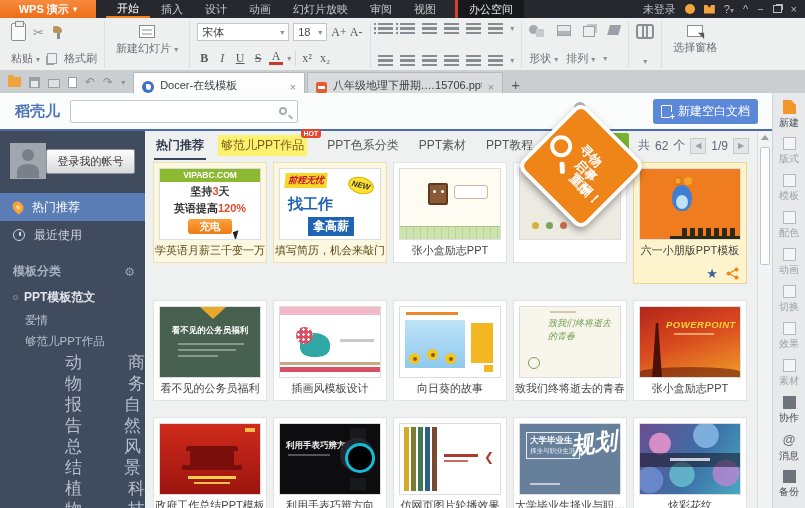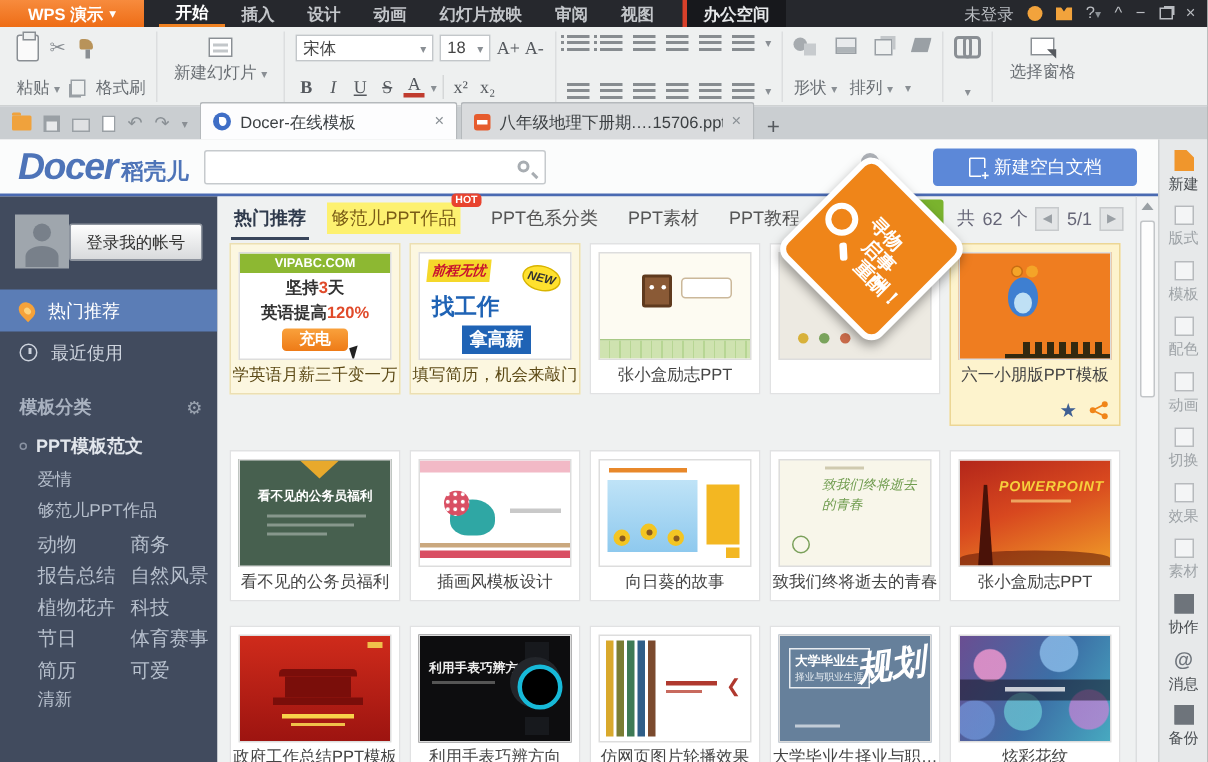--- a/index.html
+++ b/index.html
@@ -6,21 +6,21 @@
   html,body { background:#888; }
   .app { position:relative; width:805px; height:508px; background:#eff1f1; overflow:hidden;
          font-family:"Liberation Sans","DejaVu Sans",sans-serif; font-size:12px; color:#333; }
 
   
   .titlebar { height:18px; background:#26282d; display:flex; align-items:stretch; color:#c3c6ca; font-size:11px; }
   .app-btn { width:96px; background:linear-gradient(#f78b3d,#ee6d16); color:#fff; font-weight:bold;
              display:flex; align-items:center; justify-content:center; gap:4px; }
   .app-btn .caret { font-size:9px; }
   .tmenu { display:flex; align-items:stretch; margin-left:10px; }
-  .tmenu-item { padding:0 11px; display:flex; align-items:center; cursor:default;font-weight:bold; }
+  .tmenu-item { padding:0 11px; display:flex; align-items:center; cursor:default; }
   .tmenu-item.active { color:#fff; border-bottom:2px solid #f08222; }
   .tmenu-item.office { background:#17181c; border-left:3px solid #d8402a; margin-left:8px; color:#e6e8ea; }
   .tb-right { margin-left:auto; display:flex; align-items:center; gap:9px; padding-right:8px; }
   .tb-login { color:#b9bcc1; }
   .i-coin { width:10px; height:10px; border-radius:50%; background:#f2a33c; display:inline-block; }
   .i-vip  { width:11px; height:9px; background:#f2a33c; display:inline-block;
             clip-path:polygon(0 0,30% 0,50% 35%,70% 0,100% 0,100% 100%,0 100%); }
   .tb-glyph { color:#b9bcc1; font-size:11px; }
   .i-restore { width:9px; height:8px; border:1px solid #b9bcc1; box-shadow:2px -2px 0 -1px #b9bcc1; display:inline-block; }
 
@@ -68,21 +68,21 @@
   
   .tabbar { height:22px; background:#caced1; display:flex; align-items:flex-end; }
   .qa { display:flex; align-items:center; gap:8px; padding:0 8px; height:22px; }
   .i-folder { width:13px; height:10px; background:#f0a23c; border-radius:1px; position:relative; }
   .i-folder::before { content:""; position:absolute; top:-2px; left:0; width:6px; height:2px; background:#f0a23c; border-radius:1px 1px 0 0; }
   .i-save { width:11px; height:11px; background:#9aa0a5; position:relative; }
   .i-save::after { content:""; position:absolute; left:2px; top:4px; width:7px; height:6px; background:#e8eaec; }
   .i-print { width:12px; height:9px; border:1px solid #9aa0a5; background:#dfe1e3; margin-top:2px; }
   .i-docx { width:9px; height:11px; border:1px solid #9aa0a5; background:#fff; }
   .qa-glyph { color:#8a9095; font-size:12px; }
-  .dtab { height:21px; display:flex; align-items:center; gap:6px; padding:12px 8px; font-size:11px; color:#3c4043;
+  .dtab { height:21px; display:flex; align-items:flex-end; gap:6px; padding:0 8px; font-size:11px; color:#3c4043;
           border:1px solid #b5b9bc; border-bottom:none; border-radius:2px 2px 0 0; }
   .dtab.active { background:#fdfdfe; width:172px; }
   .dtab.inactive { background:#d9dbdd; width:196px; margin-left:2px; }
   .dtab .x { margin-left:auto; color:#8a9095; font-size:11px; }
   .ticon-docer { width:12px; height:12px; border-radius:50%; background:#3f6ec6; position:relative; }
   .ticon-docer::after { content:""; position:absolute; left:4px; top:3px; width:5px; height:6px; background:#fff; border-radius:0 50% 50% 50%; }
   .ticon-ppt { width:11px; height:11px; background:#e65c2e; border-radius:2px; position:relative; }
   .ticon-ppt::after { content:""; position:absolute; left:2px; top:4px; width:7px; height:3px; background:#fff; }
   .newtab { color:#55595e; font-size:15px; padding:0 8px; }
 
@@ -92,21 +92,21 @@
 
   .docer-row { height:38px; background:#fbfcfc; border-bottom:2px solid #4a6ab2; display:flex; align-items:center; padding-left:12px; }
   .dlogo { display:flex; align-items:baseline; }
   .dlogo-en { font-size:25px; font-weight:bold; font-style:italic; color:#4e74b8; letter-spacing:-1px; }
   .dlogo-cn { font-size:15px; color:#4e74b8; margin-left:3px; font-weight:bold; }
   .search { width:228px; height:23px; background:#fff; border:1px solid #c6cacd; border-radius:2px; margin-left:10px;
             display:flex; align-items:center; }
   .search input { flex:1; border:none; outline:none; height:100%; padding:0 6px; font-size:12px; background:transparent; }
   .i-mag { width:8px; height:8px; border:2px solid #a8adb2; border-radius:50%; position:relative; margin-right:10px; }
   .i-mag::after { content:""; position:absolute; left:7px; top:7px; width:5px; height:2px; background:#a8adb2; transform:rotate(45deg); }
-  .newdoc { margin-left:auto; margin-right:14px; width:136px; height:25px; background:#5c88d8; border-radius:3px;
+  .newdoc { margin-left:auto; margin-right:14px; width:105px; height:25px; background:#5c88d8; border-radius:3px;
             color:#fff; display:flex; align-items:center; justify-content:center; gap:6px; font-size:12px; }
   .i-newdoc { width:11px; height:13px; border:1px solid #fff; border-radius:1px; position:relative; }
   .i-newdoc::after { content:"+"; position:absolute; right:-4px; bottom:-5px; font-size:9px; font-weight:bold; color:#fff; background:#5c88d8; }
 
   .body-row { display:flex; flex:1; min-height:0; }
 
   
   .sidebar { width:145px; background:#414b5e; color:#c6ccd6; overflow:hidden; flex-shrink:0; }
   .sb-account { display:flex; align-items:center; gap:0; padding:12px 10px 14px 10px; }
   .avatar { width:36px; height:36px; background:#9fa6ad; position:relative; overflow:hidden; flex-shrink:0; }
@@ -121,21 +121,21 @@
   .i-mydoc { width:11px; height:13px; border:1px solid #cdd3dd; border-radius:1px; }
   .i-clock { width:12px; height:12px; border:1px solid #cdd3dd; border-radius:50%; position:relative; }
   .i-clock::after { content:""; position:absolute; left:5px; top:2px; width:1.5px; height:4px; background:#cdd3dd; }
   .sb-cathead { margin:14px 10px 4px 13px; display:flex; align-items:center; font-size:12px; font-weight:bold; color:#a9b2c0; }
   .sb-cathead .g { margin-left:auto; color:#9aa3b0; font-size:12px; }
   .sb-sec { padding-left:13px; margin-top:8px; }
   .sb-sec-title { display:flex; align-items:center; gap:6px; font-weight:bold; font-size:12px; color:#e2e6ec; margin:9px 0 4px 0; }
   .dotc { width:5px; height:5px; border:1px solid #8a93a3; border-radius:50%; }
   .sb-link { font-size:11.5px; color:#b6bfcc; line-height:21px; padding-left:12px; }
   .sb-pair { display:flex; padding-left:12px; }
-  .sb-pair span { font-size:13px; color:#b6bfcc; line-height:21px; }
+  .sb-pair span { font-size:17px; color:#b6bfcc; line-height:21px;margin-left:40px; }
   .sb-pair .c1 { width:62px; }
 
   
   .content { flex:1; position:relative; background:#eff1f1; min-width:0; }
   .nav { height:29px; display:flex; align-items:center; padding-left:9px; font-size:12px; color:#555; }
   .nav-active { font-weight:bold; color:#2f3a4c; border-bottom:2px solid #39455a; padding:5px 2px 4px 2px; }
   .nav-hl { background:#fdf170; color:#7a5c16; padding:2px 3px; margin-left:12px; position:relative; }
   .hotbadge { position:absolute; top:-6px; right:-14px; background:#e8432f; color:#fff; font-size:7px; font-weight:bold;
               padding:1px 3px; border-radius:3px; }
   .nav-item { margin-left:20px; }
@@ -427,21 +427,20 @@
       <span class="x">×</span>
     </div>
     <span class="newtab">+</span>
   </div>
 
   <div class="lower">
     <div class="left-stack">
 
       <div class="docer-row">
         <div class="dlogo">
-          <span class="dlogo-en">Docer</span>
           <span class="dlogo-cn">稻壳儿</span>
         </div>
         <div class="search">
           <input type="text" value="" style="">
           <span class="i-mag"></span>
         </div>
         <div class="newdoc">
           <span class="i-newdoc"></span>
           <span>新建空白文档</span>
         </div>
@@ -507,21 +506,21 @@
             </span>
             <span class="nav-item">PPT色系分类</span>
             <span class="nav-item">PPT素材</span>
             <span class="nav-item">PPT教程</span>
             <span class="lucky">试试手气</span>
             <span class="pager">
               <span>共</span>
                 <span>62</span>
                 <span>个</span>
               <span class="pgbtn">◀</span>
-              <span>5/1</span>
+              <span>1/9</span>
               <span class="pgbtn">▶</span>
             </span>
           </div>
 
           <div class="grid">
 
             <div class="card ad">
               <div class="thumb t-vipabc">
                 <div class="vip-head">VIPABC.COM</div>
                 <div class="vip-l"><span>坚持</span><span class="vip-red">3</span><span>天</span></div>

